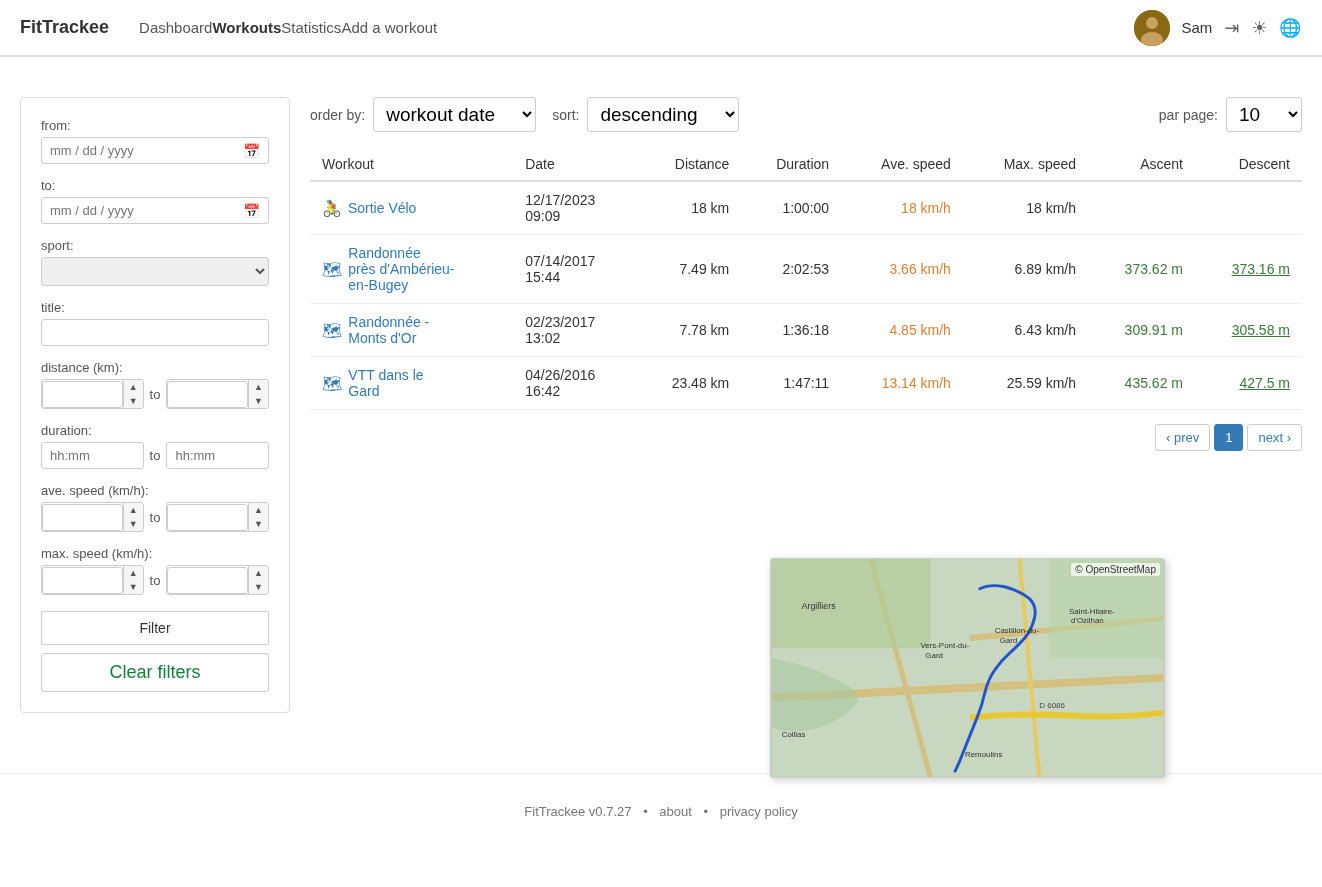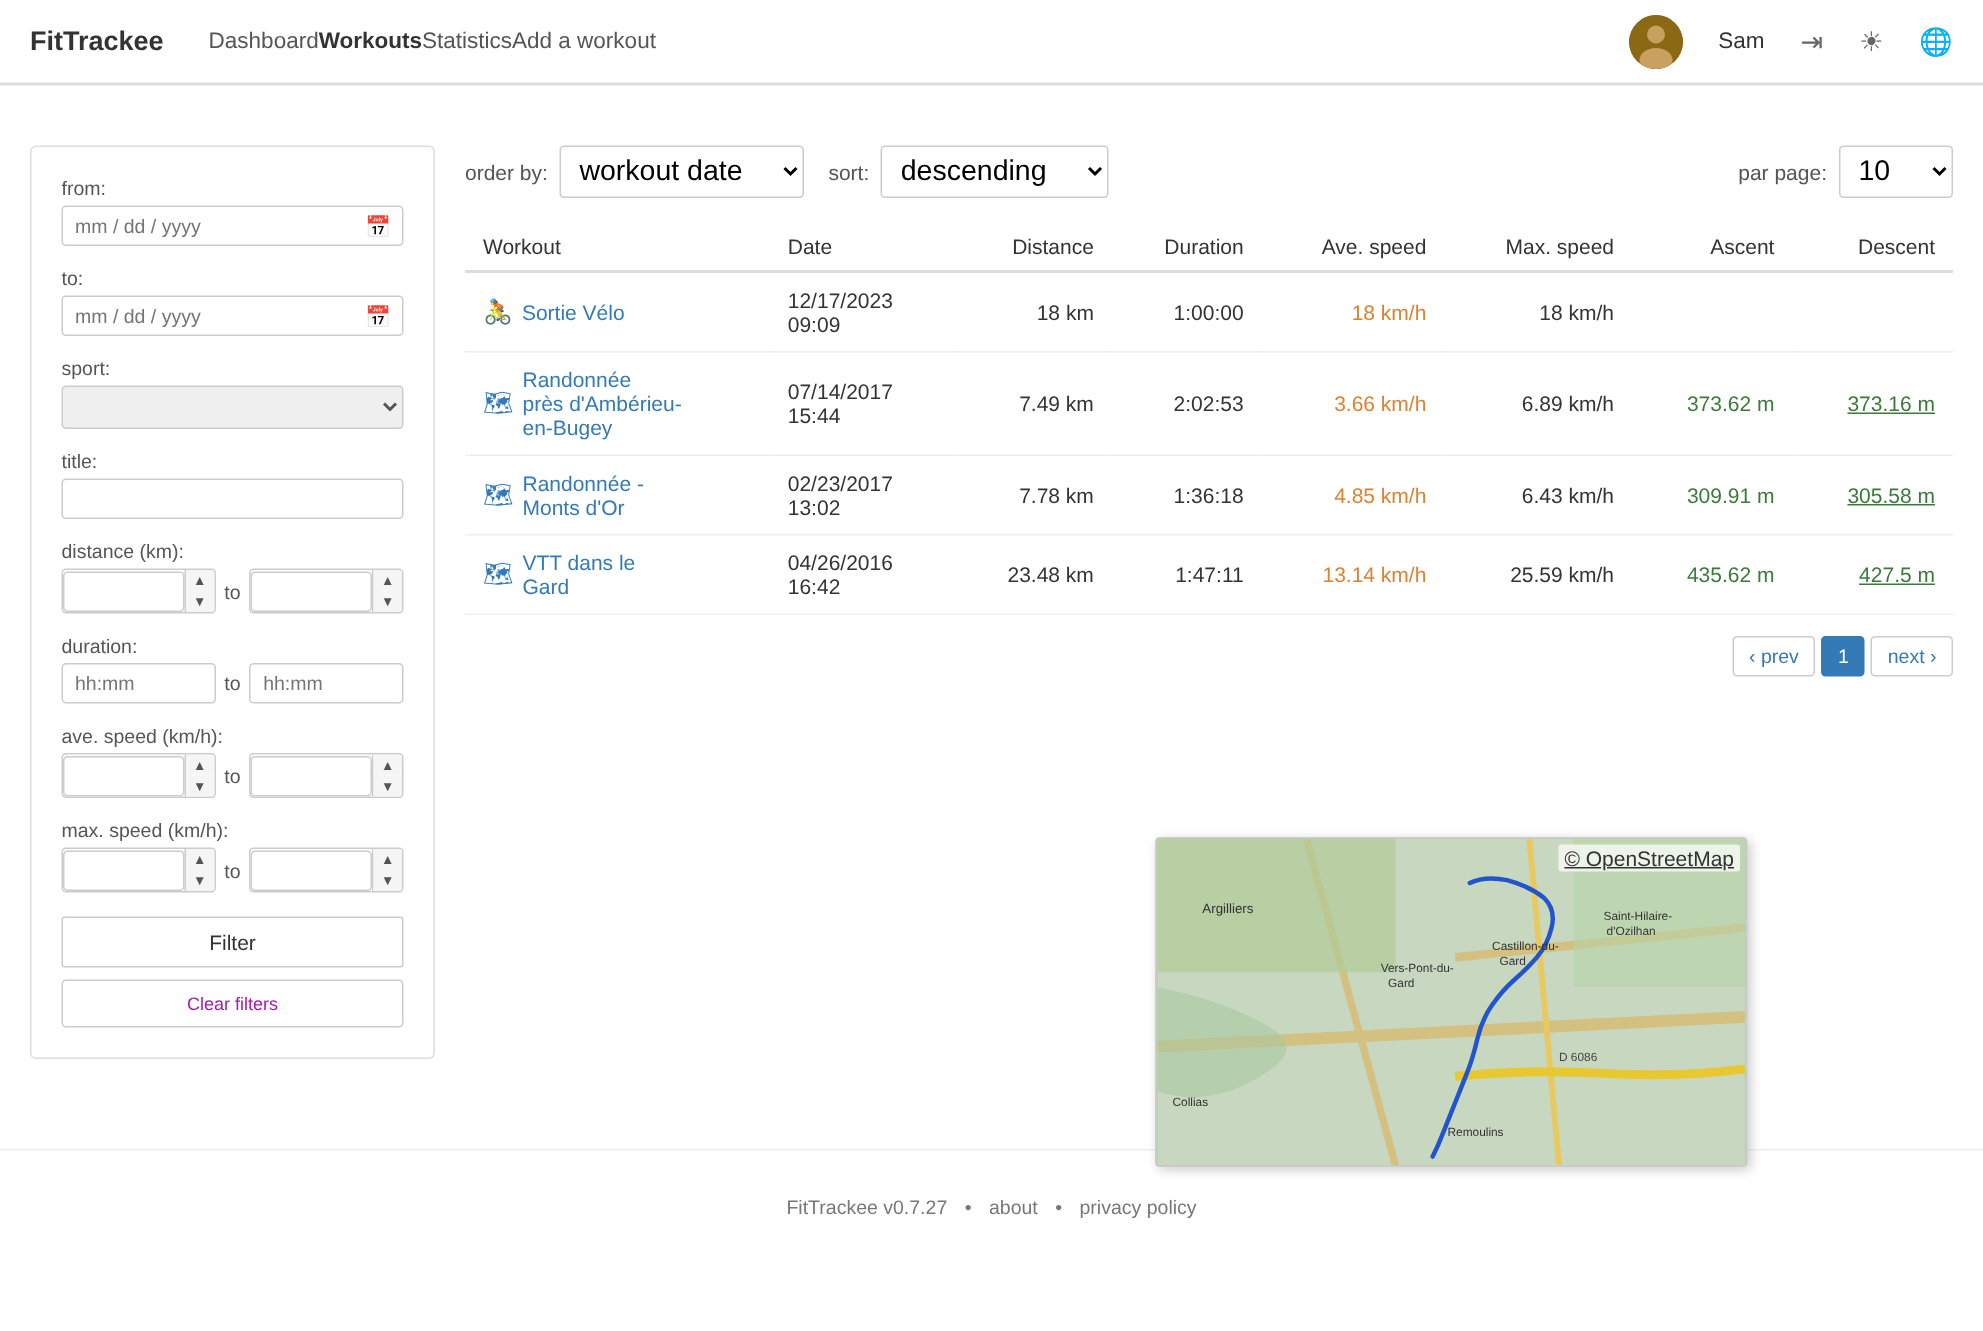--- a/index.html
+++ b/index.html
@@ -7,21 +7,21 @@
 
     
     nav {
       display: flex; align-items: center; padding: 0 20px; height: 56px;
       border-bottom: 1px solid #ddd; background: #fff;
     }
     .nav-brand { font-weight: bold; font-size: 18px; color: #333; margin-right: 30px; }
     .nav-links { display: flex; flex: 1; }
     .nav-link { text-decoration: none; color: #555; font-size: 15px; }
     .nav-link.active { font-weight: bold; color: #333; }
-    .nav-right { display: flex; align-items: center; gap: 24px; }
+    .nav-right { display: flex; align-items: center; gap: 12px; }
     .avatar {
       width: 36px; height: 36px; border-radius: 50%; background: #8B6914;
       overflow: hidden; display: flex; align-items: center; justify-content: center;
       color: #fff; font-size: 12px;
     }
     .nav-username { font-size: 15px; color: #333; }
     .nav-icon { font-size: 18px; color: #666; cursor: pointer; }
 
     
     .page-container { display: flex; gap: 0; padding: 20px; max-width: 1322px; }
@@ -62,21 +62,21 @@
       font-size: 9px; line-height: 14px; color: #555;
     }
     .btn-filter {
       width: 100%; padding: 8px; margin-top: 16px;
       background: #fff; border: 1px solid #ccc; border-radius: 2px;
       font-size: 14px; cursor: pointer; color: #333;
     }
     .btn-clear {
       width: 100%; padding: 8px; margin-top: 8px;
       background: #fff; border: 1px solid #ccc; border-radius: 3px;
-      font-size: 12px; cursor: pointer; color: #a21caf;
+      font-size: 18px; cursor: pointer; color: #15803d;
     }
 
     
     .main { flex: 1; }
     .total-bar { margin-bottom: 14px; font-size: 15px; }
     .total-bar strong { font-weight: bold; }
 
     .controls-row {
       display: flex; align-items: center; gap: 16px; margin-bottom: 16px; flex-wrap: wrap;
     }
@@ -108,22 +108,22 @@
     
     .map-popup {
       position: absolute; left: 460px; top: 410px;
       width: 395px; height: 220px;
       border: 1px solid #ccc; border-radius: 3px;
       overflow: hidden; background: #b8d0b0; z-index: 10;
       box-shadow: 2px 2px 8px rgba(0,0,0,0.2);
     }
     .map-attribution {
       position: absolute; top: 4px; right: 4px;
-      font-size: 14px; color: #333; background: rgba(255,255,255,0.7);
-      padding: 1px 4px; border-radius: 2px; text-decoration: underline;
+      font-size: 10px; color: #333; background: rgba(255,255,255,0.7);
+      padding: 1px 4px; border-radius: 2px;
     }
 
     
     .map-svg { width: 100%; height: 100%; }
 
     
     .pagination-row {
       display: flex; justify-content: flex-end; align-items: center; margin-top: 14px; gap: 4px;
     }
     .page-btn {

